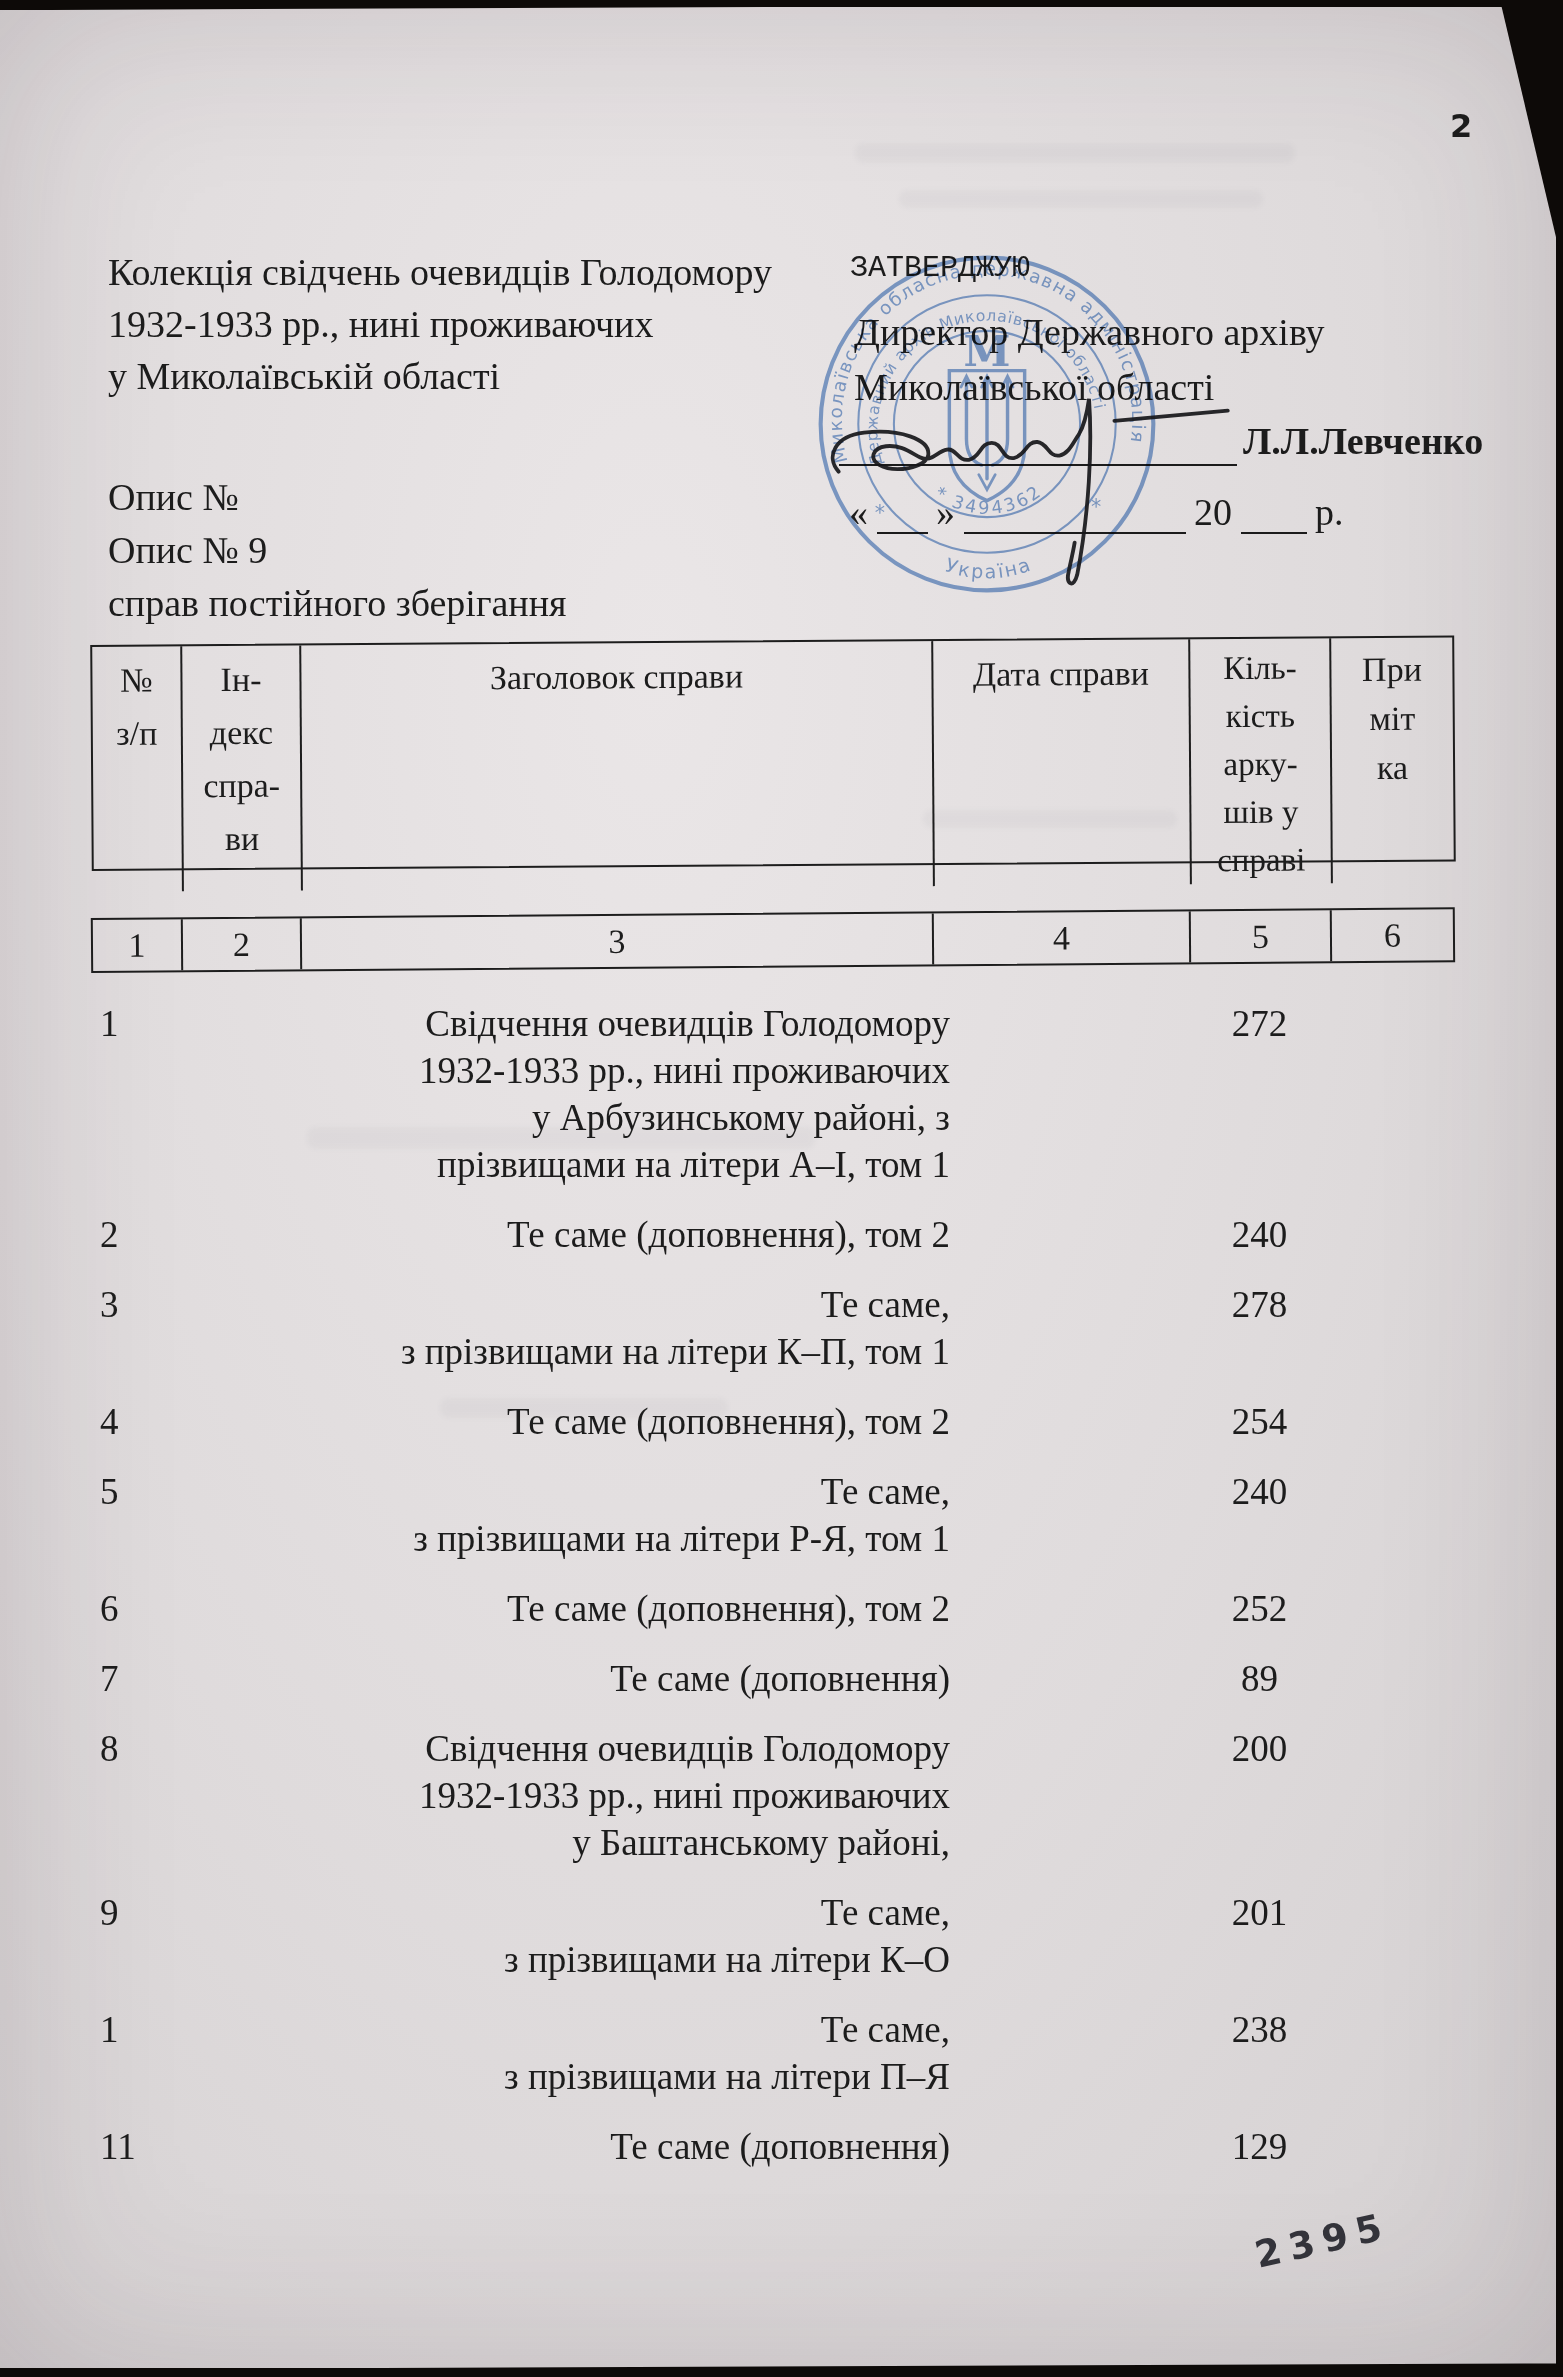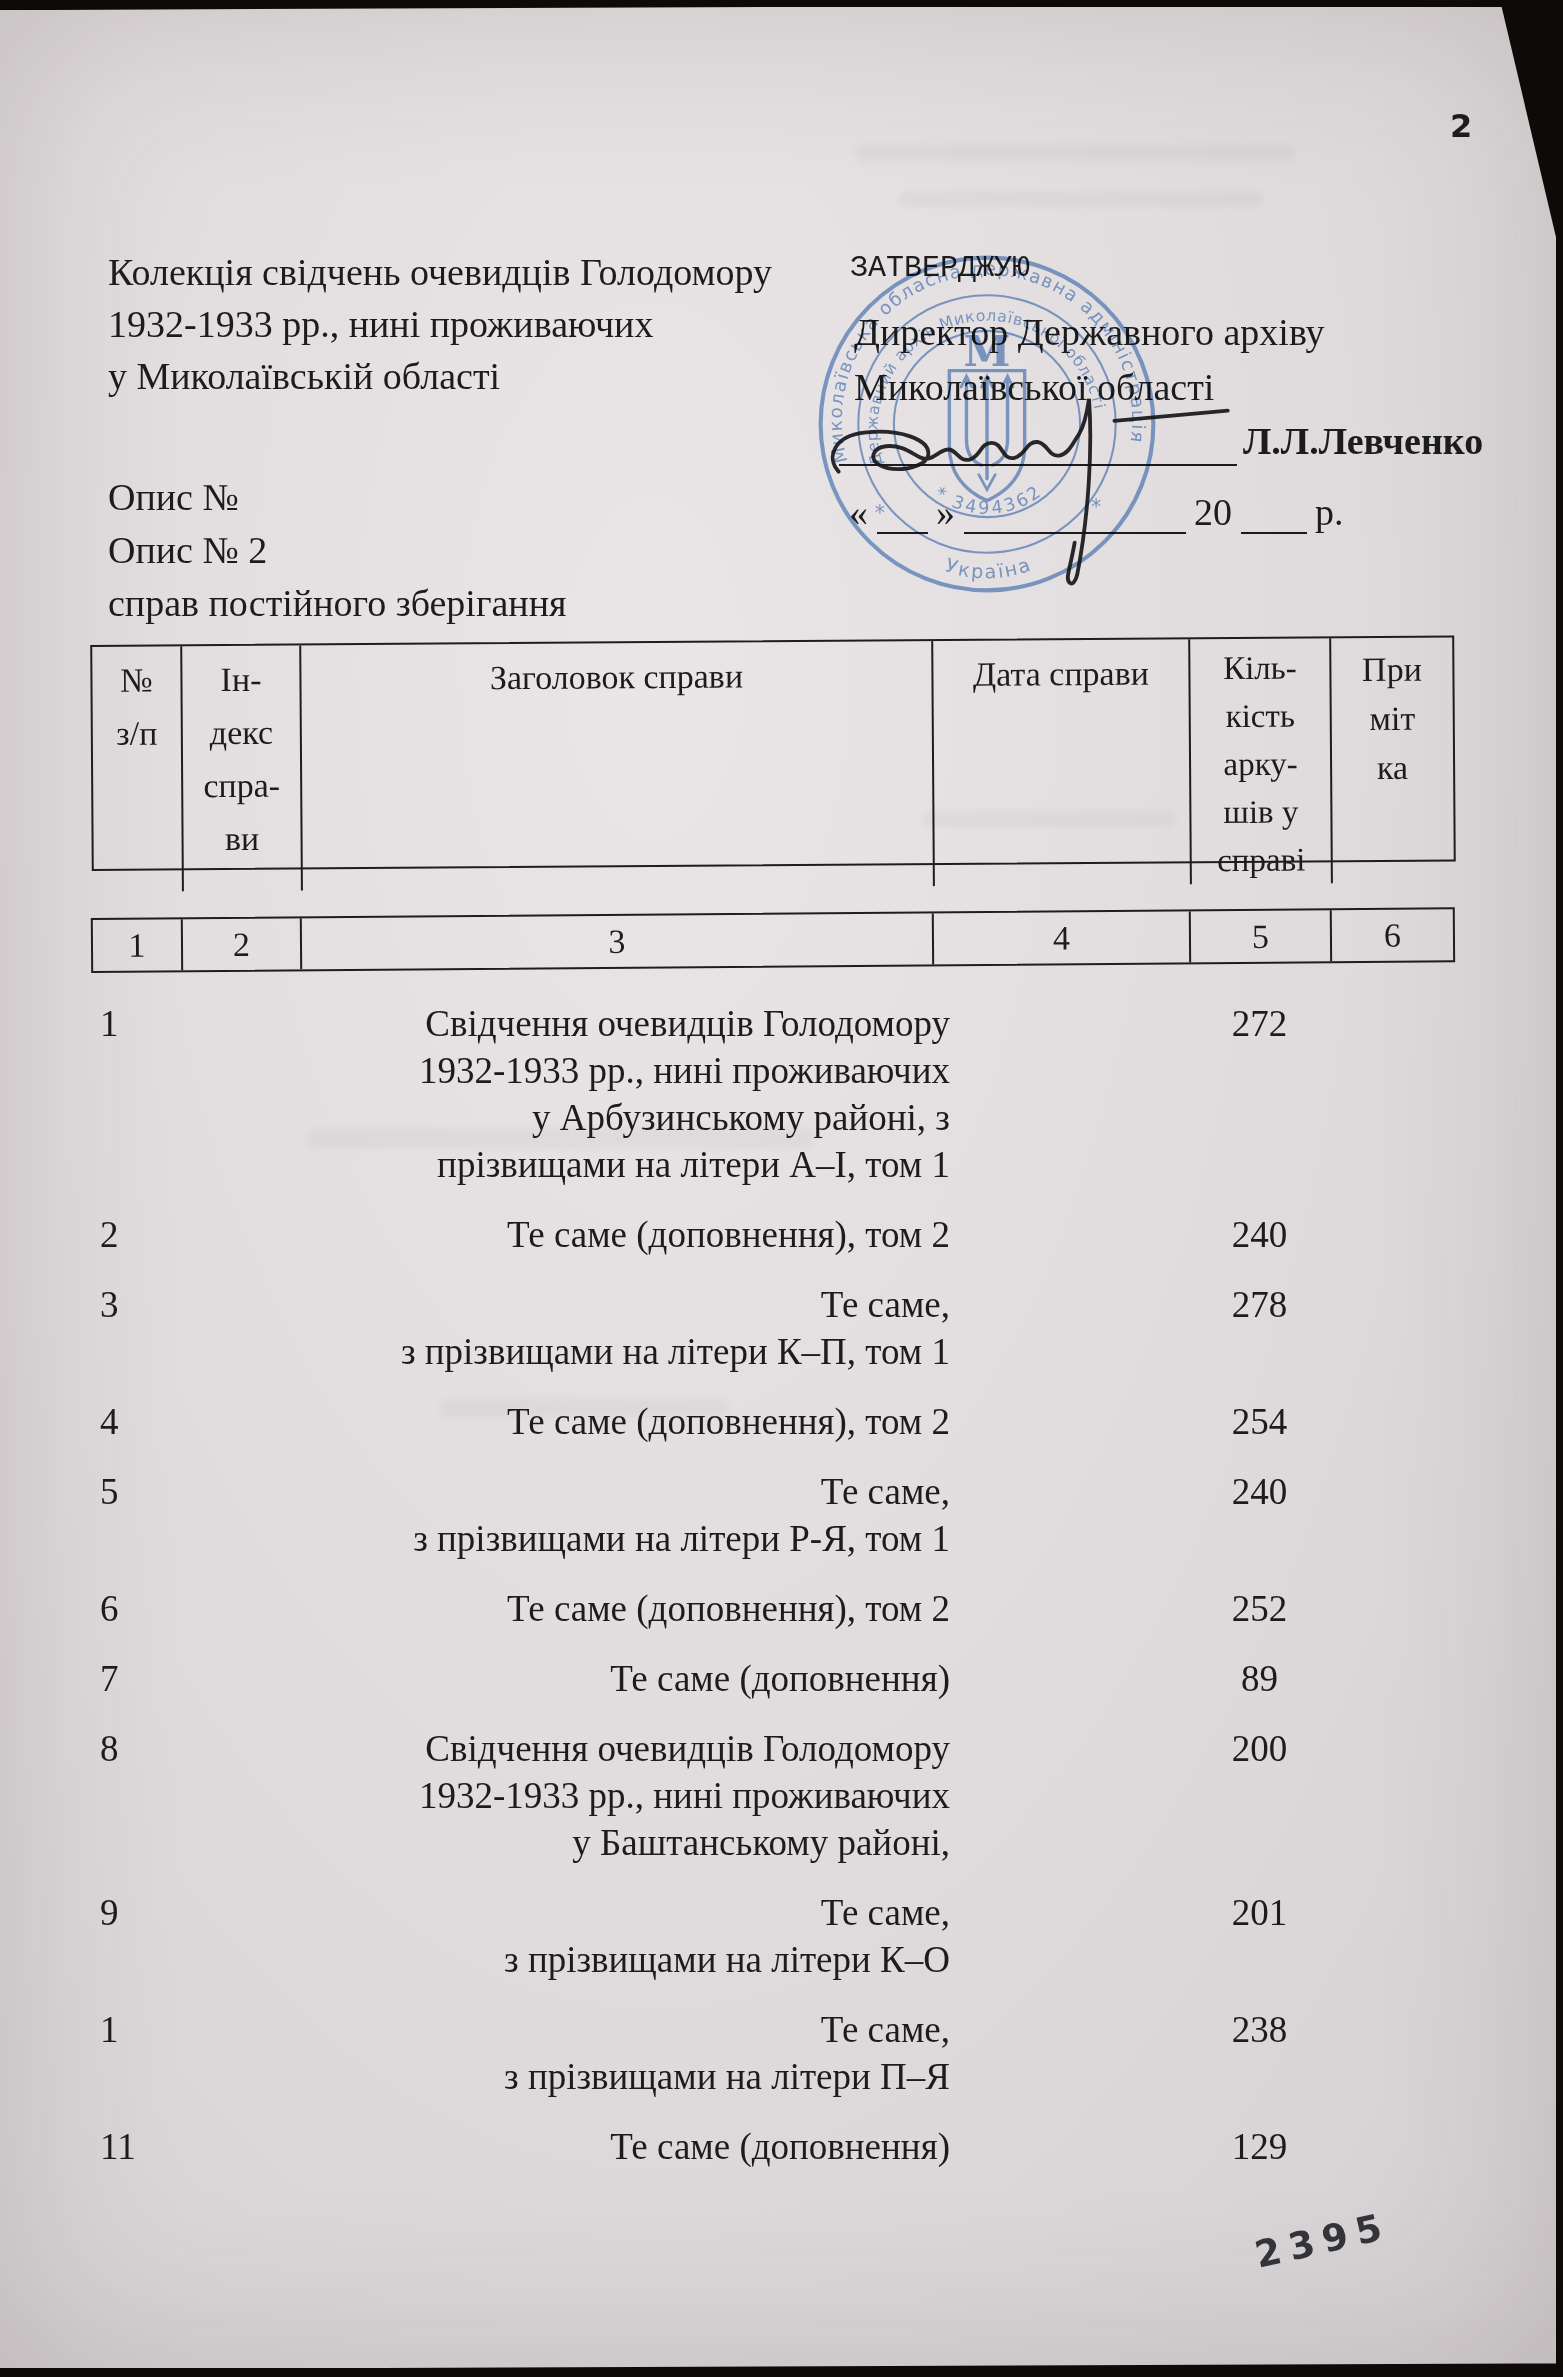--- a/index.html
+++ b/index.html
@@ -91,21 +91,21 @@
       <span>«</span>
       <span class="u u1"></span>
       <span>»</span>
       <span class="u u2"></span>
       <span>20</span>
       <span class="u u3"></span>
       <span>р.</span>
     </div>
 
     <div class="fond"><span>Опис №</span>
-<span>Опис № 2</span>
+<span>Опис № 9</span>
 <span>справ постійного зберігання</span></div>
 
     <div class="thead">
       <div class="cell">№
 з/п</div>
       <div class="cell">Ін-
 декс
 спра-
 ви</div>
       <div class="cell">Заголовок справи</div>

